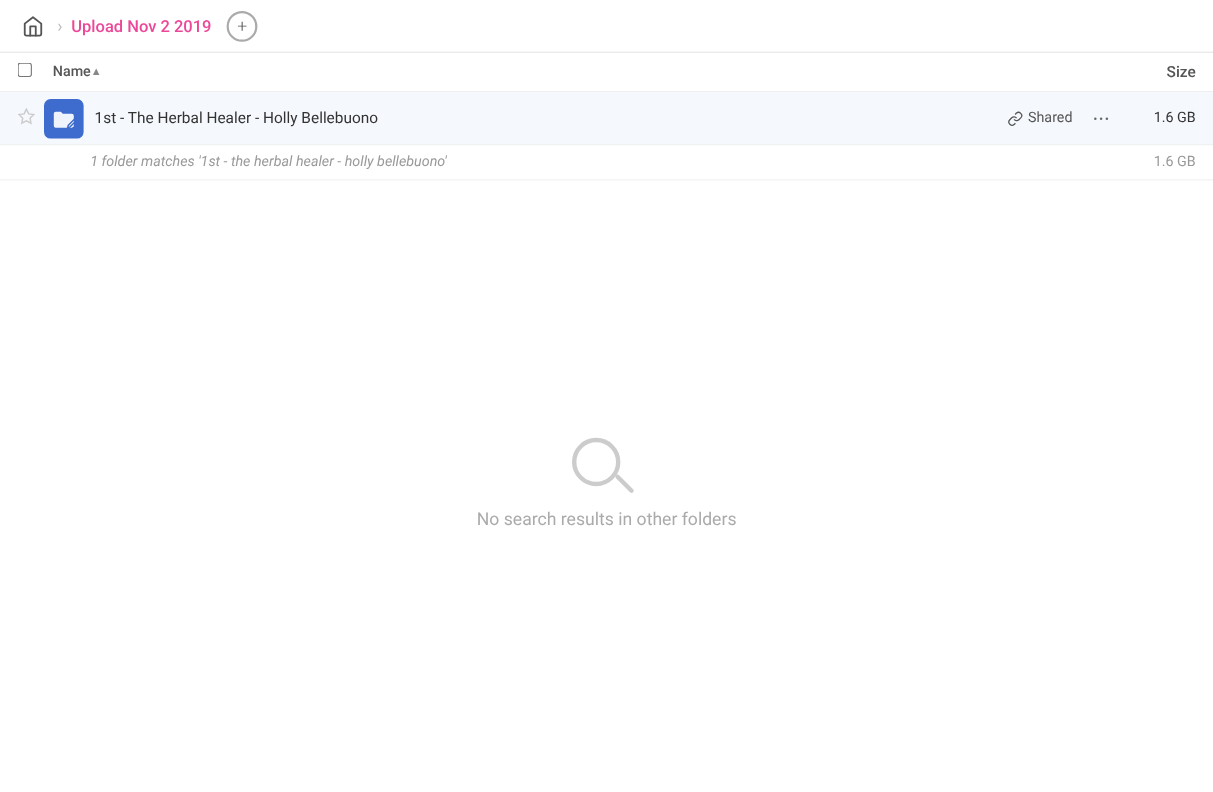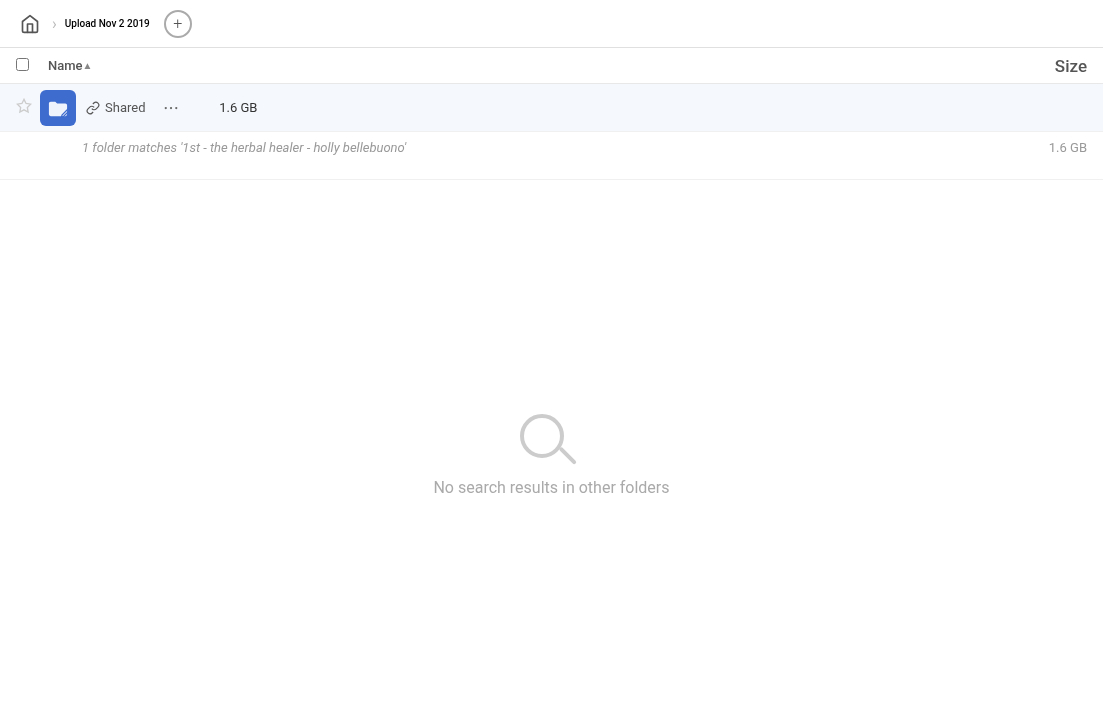--- a/index.html
+++ b/index.html
@@ -37,22 +37,22 @@
       cursor: pointer;
       color: #555;
     }
 
     .header-separator {
       color: #bbb;
       font-size: 16px;
     }
 
     .header-breadcrumb {
-      font-size: 10px;
-      color: #000000;
+      font-size: 15px;
+      color: #ec4899;
       font-weight: 500;
       cursor: pointer;
     }
 
     .header-add-btn {
       width: 28px;
       height: 28px;
       border: 2px solid #aaa;
       border-radius: 50%;
       display: flex;
@@ -92,21 +92,21 @@
     }
 
     .col-name-arrow {
       font-size: 10px;
       color: #888;
     }
 
     .col-size {
       width: 80px;
       text-align: right;
-      font-size: 17px;
+      font-size: 14px;
       color: #555;
       font-weight: 500;
     }
 
     
     .file-row {
       display: flex;
       align-items: center;
       padding: 0 16px;
       height: 48px;
@@ -170,21 +170,21 @@
       width: 60px;
       text-align: right;
       font-size: 13px;
       color: #333;
     }
 
     
     .match-info-row {
       display: flex;
       align-items: center;
-      padding: 8px 16px 24px 82px;
+      padding: 8px 16px 8px 82px;
       border-bottom: 1px solid #f0f0f0;
     }
 
     .match-info-text {
       flex: 1;
       font-size: 13px;
       color: #999;
       font-style: italic;
     }
 
@@ -273,20 +273,21 @@
     <svg width="22" height="20" viewBox="0 0 24 22" fill="white" opacity="0.92">
       <path d="M2 6c0-1.1.9-2 2-2h5l2 2h9a2 2 0 0 1 2 2v10a2 2 0 0 1-2 2H4a2 2 0 0 1-2-2V6z"></path>
     </svg>
     <div style="position:absolute; bottom:4px; right:4px;">
       <svg width="12" height="12" viewBox="0 0 24 24" fill="none" stroke="#3d6bce" stroke-width="2.5">
         <path d="M12 20h9"></path>
         <path d="M16.5 3.5a2.121 2.121 0 0 1 3 3L7 19l-4 1 1-4L16.5 3.5z"></path>
       </svg>
     </div>
   </div>
+  <div class="file-name">1st - The Herbal Healer - Holly Bellebuono</div>
   <div class="shared-badge">
     <svg width="14" height="14" viewBox="0 0 24 24" fill="none" stroke="#555" stroke-width="2">
       <path d="M10 13a5 5 0 0 0 7.54.54l3-3a5 5 0 0 0-7.07-7.07l-1.72 1.71"></path>
       <path d="M14 11a5 5 0 0 0-7.54-.54l-3 3a5 5 0 0 0 7.07 7.07l1.71-1.71"></path>
     </svg>
     <span>Shared</span>
   </div>
   <div class="more-options-btn">
     <svg width="18" height="18" viewBox="0 0 24 24" fill="#666">
       <circle cx="5" cy="12" r="1.5"></circle>

